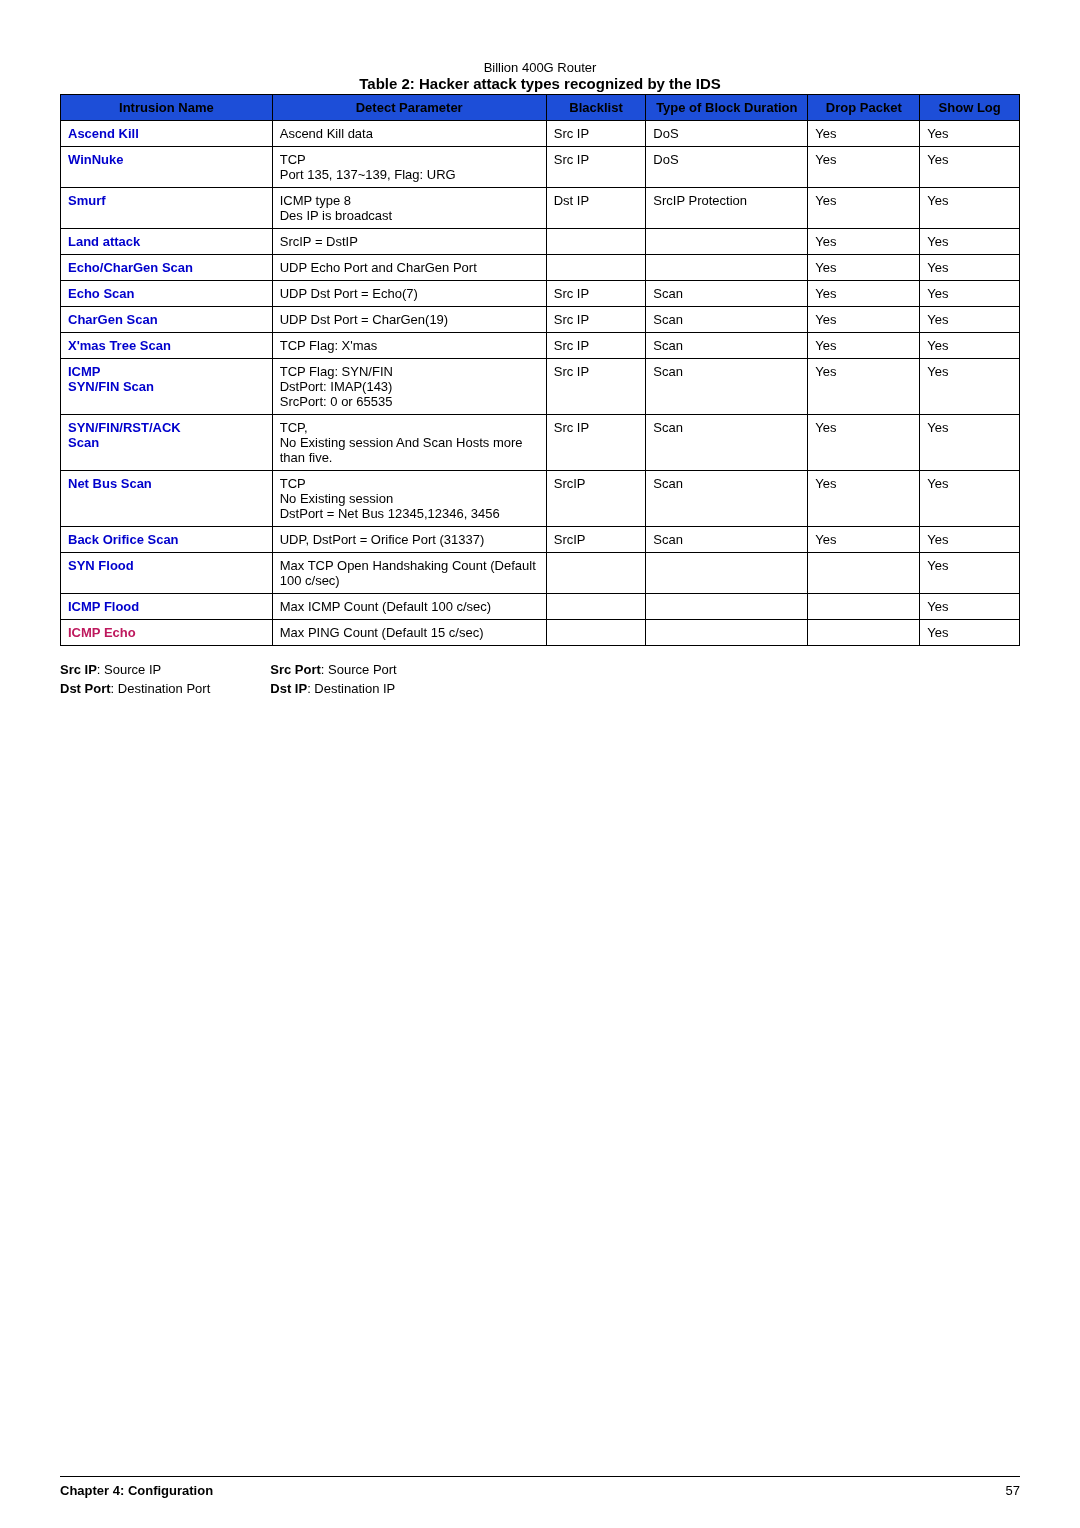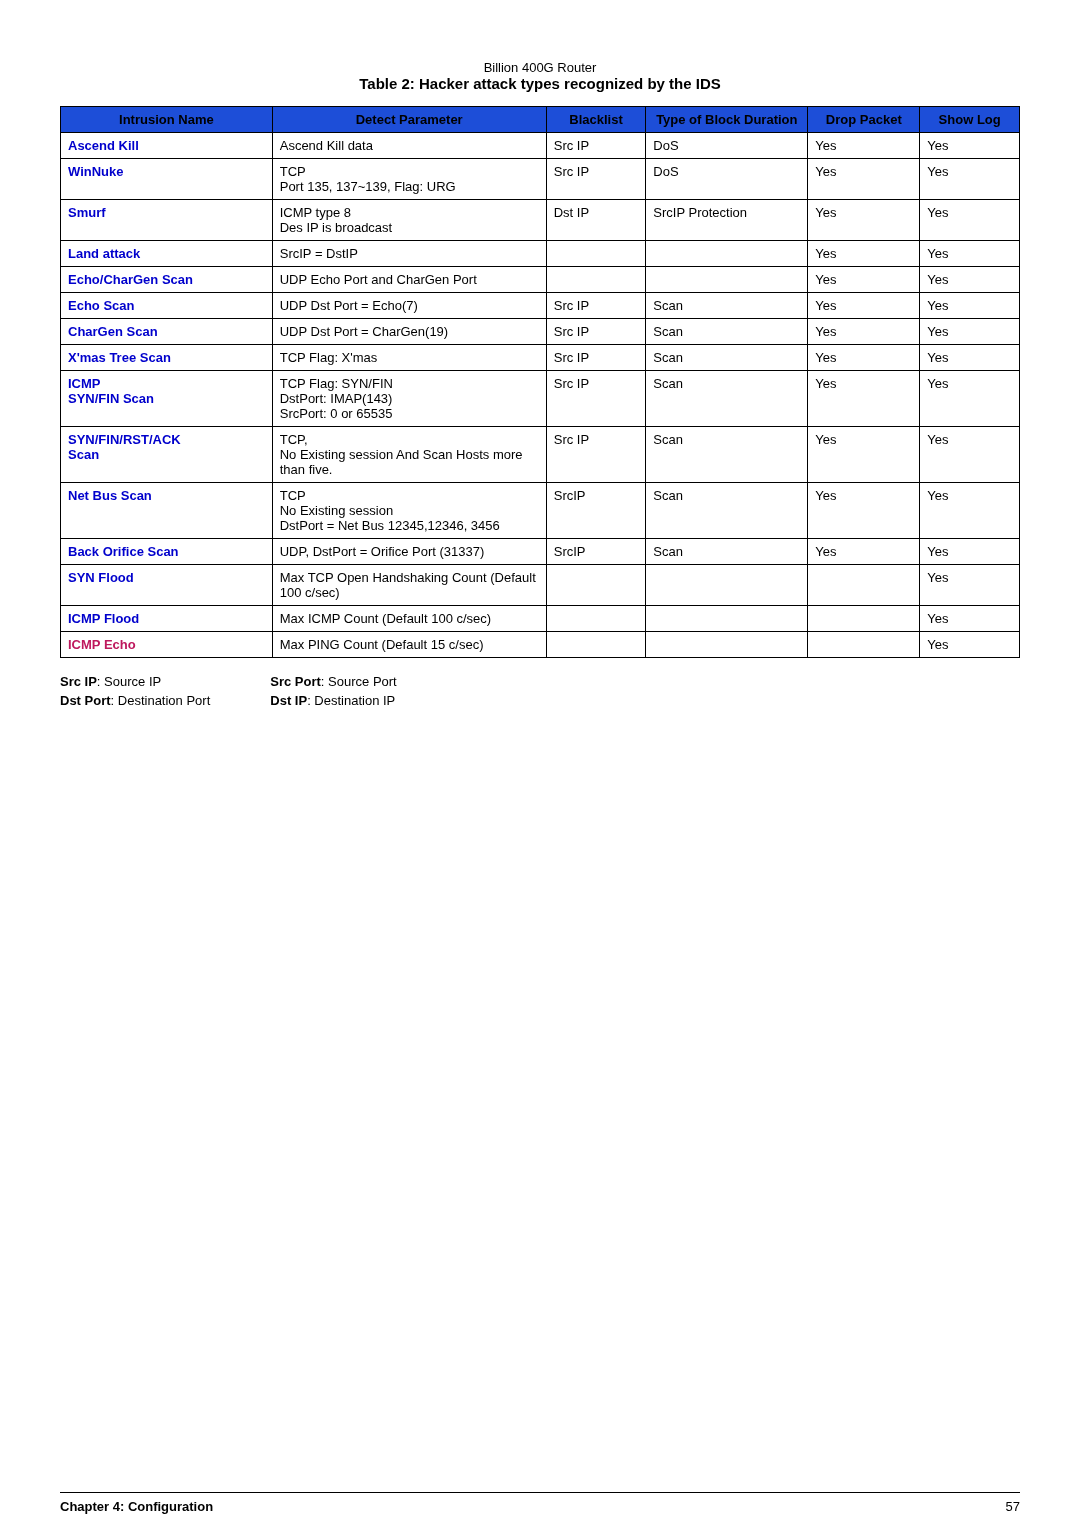--- a/index.html
+++ b/index.html
@@ -12,21 +12,21 @@
       min-height: 1528px;
       position: relative;
     }
     .page {
       padding: 60px 60px 80px 60px;
       display: flex;
       flex-direction: column;
     }
     .page-header {
       text-align: center;
-      margin-bottom: 14px;
+      margin-bottom: 2px;
     }
     .page-header .subtitle {
       font-size: 13px;
     }
     .page-header .title {
       font-size: 15px;
       font-weight: bold;
     }
     table {
       width: 100%;
@@ -59,21 +59,21 @@
       gap: 60px;
       font-size: 13px;
     }
     .footer-notes .col {
       display: flex;
       flex-direction: column;
       gap: 4px;
     }
     .page-footer {
       position: absolute;
-      bottom: 14px;
+      bottom: 30px;
       left: 60px;
       right: 60px;
       display: flex;
       justify-content: space-between;
       align-items: flex-end;
       border-top: 1px solid #000;
       padding-top: 6px;
       text-align: center;
     }
     .chapter-label {

